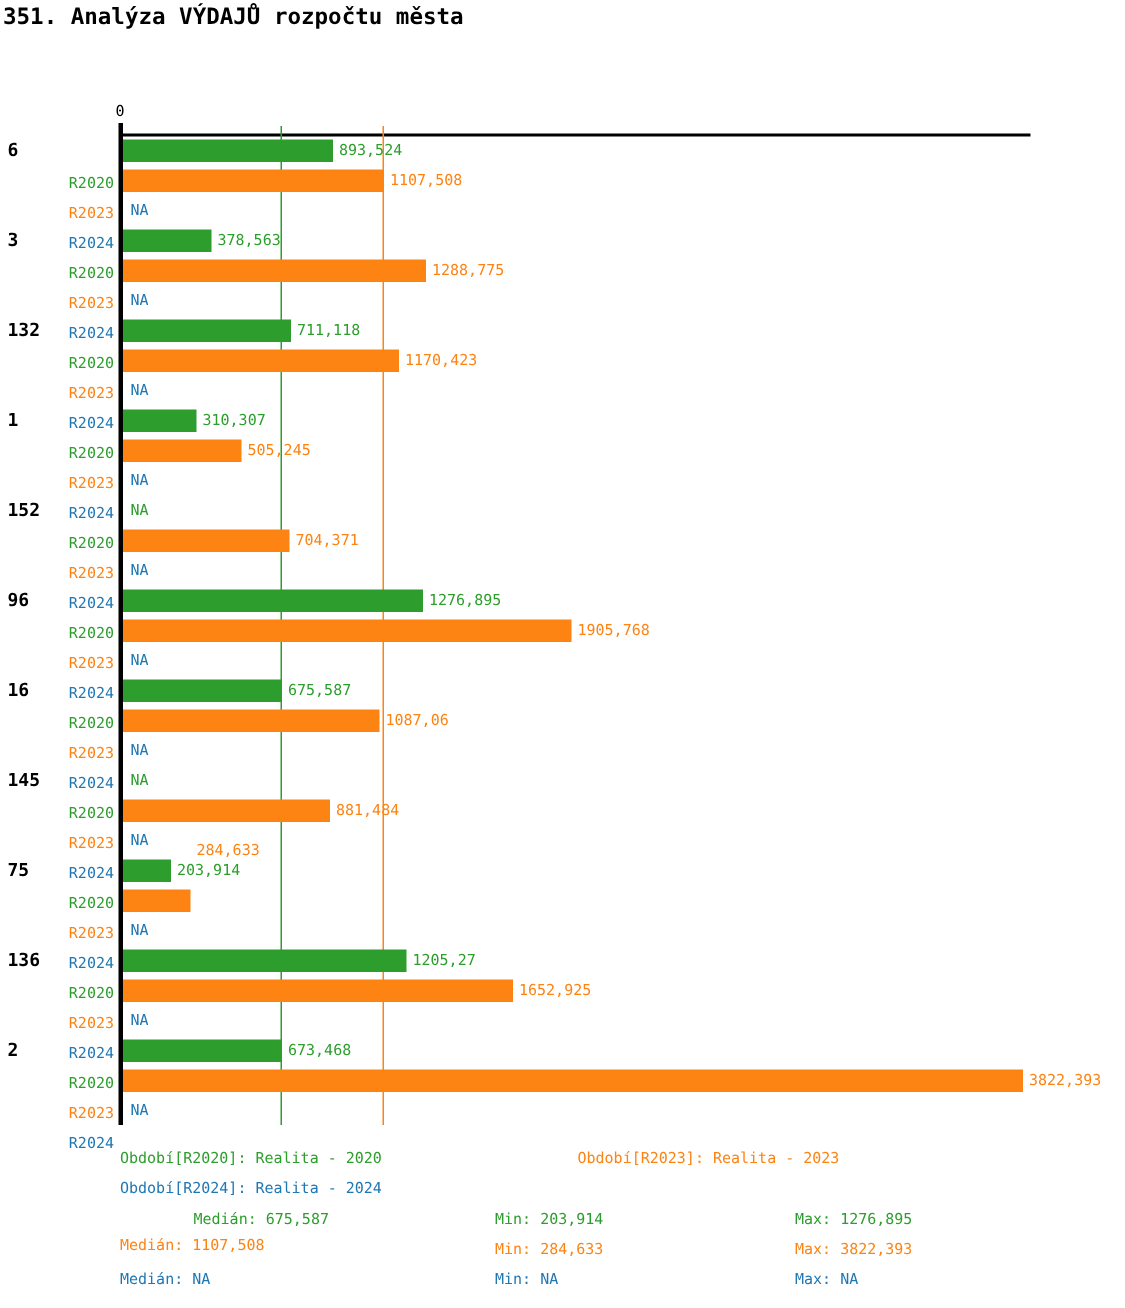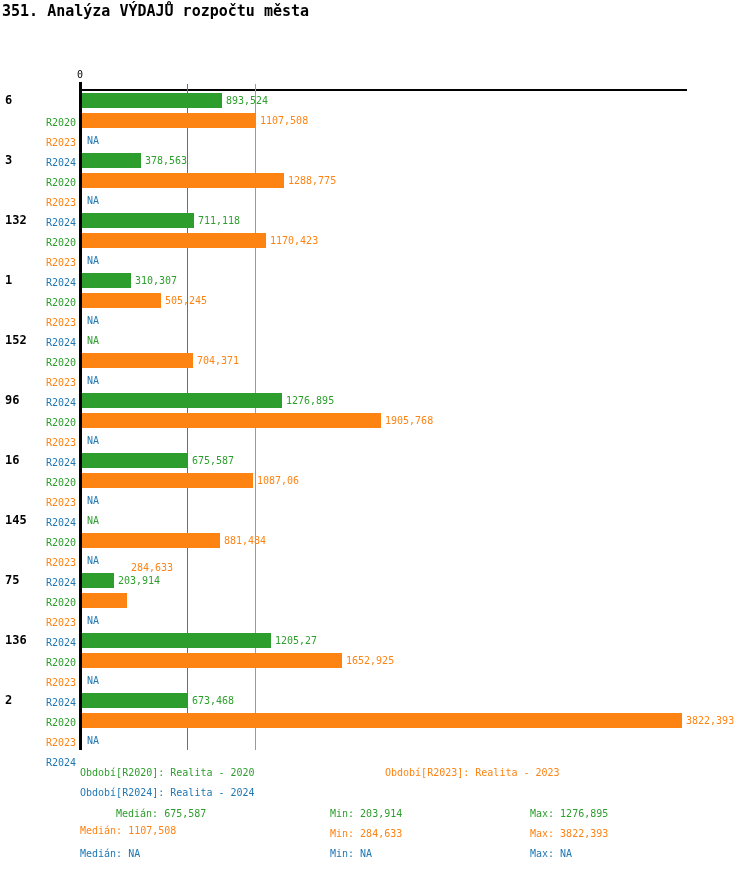--- a/index.html
+++ b/index.html
@@ -138,21 +138,21 @@
       </div>
   </div>
 
   <div>
     <div class="abs legendtext c-r2020" style="left:80px;top:766px;">Období[R2020]: Realita - 2020</div>
     <div class="abs legendtext c-r2023" style="left:385px;top:766px;">Období[R2023]: Realita - 2023</div>
     <div class="abs legendtext c-r2024" style="left:80px;top:786px;">Období[R2024]: Realita - 2024</div>
   </div>
 
   <div>
-    <div class="abs legendtext c-r2020" style="left:71px;top:807px;padding-left:45px;">Medián: 675,587</div>
+    <div class="abs legendtext c-r2020" style="left:84px;top:807px;padding-left:45px;">Medián: 675,587</div>
     <div class="abs legendtext c-r2020" style="left:330px;top:807px;">Min: 203,914</div>
     <div class="abs legendtext c-r2020" style="left:530px;top:807px;">Max: 1276,895</div>
 
     <div class="abs legendtext c-r2023" style="left:80px;top:824px;">Medián: 1107,508</div>
     <div class="abs legendtext c-r2023" style="left:330px;top:827px;">Min: 284,633</div>
     <div class="abs legendtext c-r2023" style="left:530px;top:827px;">Max: 3822,393</div>
 
     <div class="abs legendtext c-r2024" style="left:80px;top:847px;">Medián: NA</div>
     <div class="abs legendtext c-r2024" style="left:330px;top:847px;">Min: NA</div>
     <div class="abs legendtext c-r2024" style="left:530px;top:847px;">Max: NA</div>

